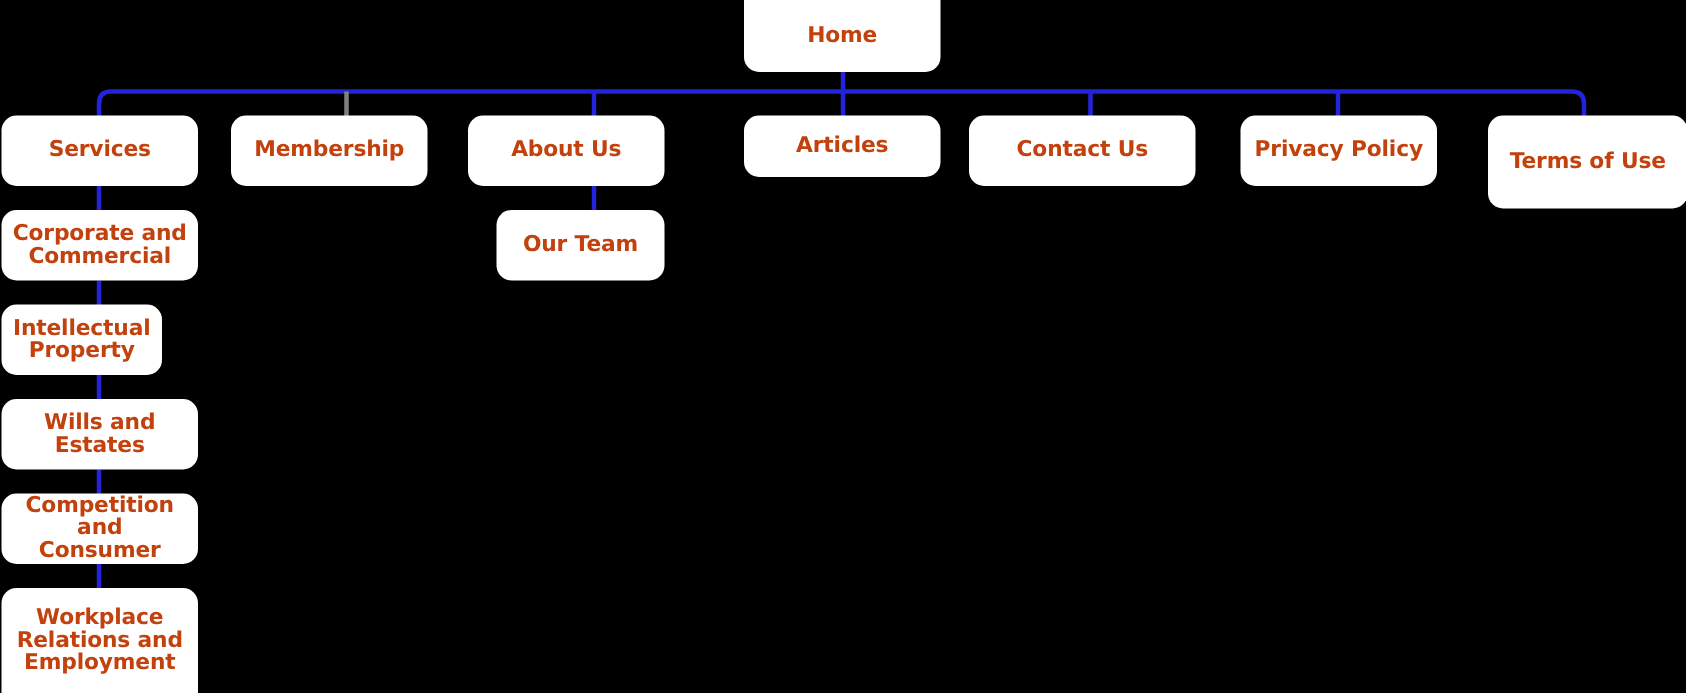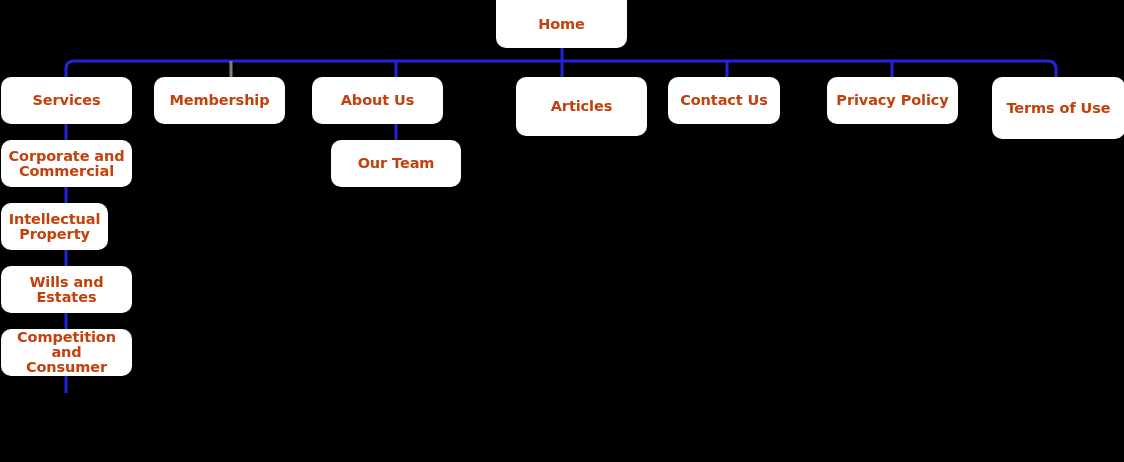--- a/index.html
+++ b/index.html
@@ -82,24 +82,24 @@
 
   <div class="node" style="left:1px; top:77px; width:131px; height:47px;">
     <span class="label">Services</span>
   </div>
   <div class="node" style="left:154px; top:77px; width:131px; height:47px;">
     <span class="label">Membership</span>
   </div>
   <div class="node" style="left:312px; top:77px; width:131px; height:47px;">
     <span class="label">About Us</span>
   </div>
-  <div class="node" style="left:496px; top:77px; width:131px; height:59px;margin-left:20px;">
+  <div class="node" style="left:496px; top:77px; width:131px; height:41px;">
     <span class="label">Articles</span>
   </div>
-  <div class="node" style="left:668px; top:77px; width:112px; height:47px;">
+  <div class="node" style="left:646px; top:77px; width:151px; height:47px;">
     <span class="label">Contact Us</span>
   </div>
   <div class="node" style="left:827px; top:77px; width:131px; height:47px;">
     <span class="label">Privacy Policy</span>
   </div>
   <div class="node" style="left:992px; top:77px; width:133px; height:62px;">
     <span class="label">Terms of Use</span>
   </div>
 
   <div class="node" style="left:1px; top:140px; width:131px; height:47px;">
@@ -111,18 +111,23 @@
 Property</span>
   </div>
   <div class="node" style="left:1px; top:266px; width:131px; height:47px;">
     <span class="label">Wills and
 Estates</span>
   </div>
   <div class="node" style="left:1px; top:329px; width:131px; height:47px;">
     <span class="label">Competition and
 Consumer</span>
   </div>
+  <div class="node" style="left:1px; top:392px; width:131px; height:70px; border-radius:10px 10px 0 0;">
+    <span class="label">Workplace
+Relations and
+Employment</span>
+  </div>
 
-  <div class="node" style="left:331px; top:140px; width:130px; height:47px;">
+  <div class="node" style="left:331px; top:140px; width:112px; height:47px;">
     <span class="label">Our Team</span>
   </div>
 
 </div>
 
 </body></html>

